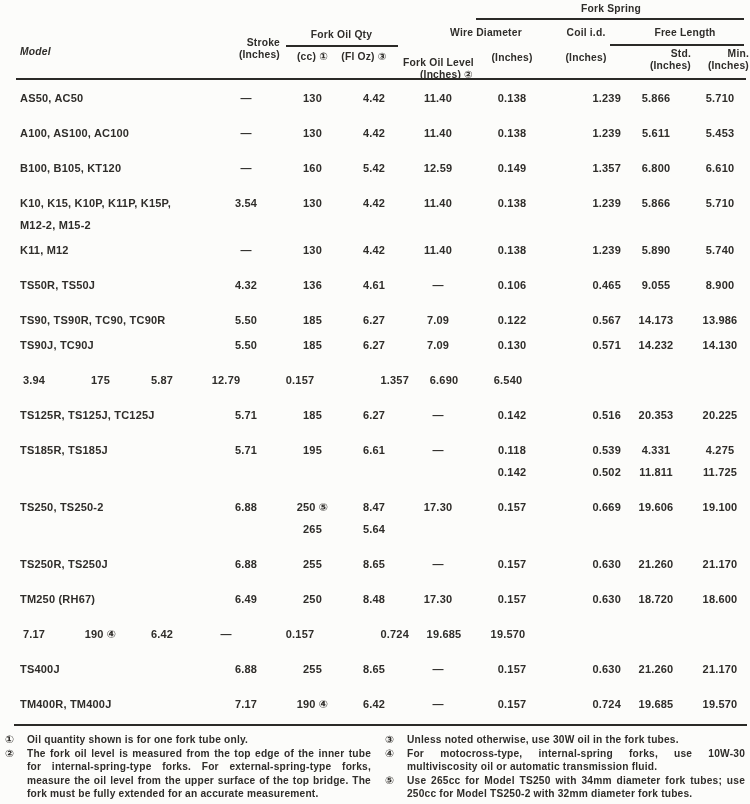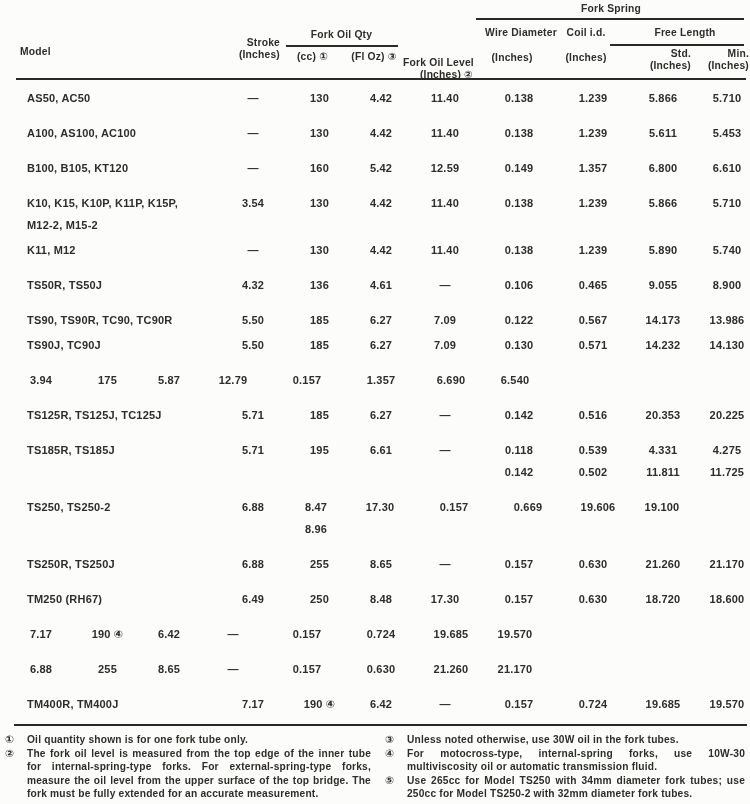--- a/index.html
+++ b/index.html
@@ -13,72 +13,72 @@
     overflow:hidden;
     letter-spacing:.2px;
   }
   
   .thead{position:relative;height:82px;font-size:10.3px;}
   .h-abs{position:absolute;white-space:nowrap;}
   .h-center{text-align:center;}
   .rule{position:absolute;background:#2b2a27;}
   .two-line{line-height:12px;text-align:right;}
   
-  .tbody{position:relative;font-size:11px;padding-left:7px;}
+  .tbody{position:relative;font-size:11px;}
   .row{display:flex;align-items:flex-start;margin-top:13px;}
   .row:first-child{margin-top:5px;}
   .row.tight{margin-top:3px;}
   .cell{flex:0 0 auto;text-align:center;line-height:22px;}
   .cell.model{width:192px;text-align:left;padding-left:20px;}
   .cell.stroke{width:68px;}
   .cell.cc{width:65px;}
   .cell.floz{width:58px;}
   .cell.level{width:70px;}
   .cell.wire{width:78px;}
-  .cell.coil{width:70px;}
+  .cell.coil{width:70px;text-align:right;}
   .cell.std{width:70px;}
   .cell.min{width:58px;}
   
   .bottom-rule{position:relative;margin:9px auto 0 14px;width:733px;height:2px;background:#2b2a27;}
   .footnotes{display:flex;margin-top:7px;font-size:10.2px;line-height:13.6px;}
   .fncol{flex:0 0 auto;}
   .fncol.left{width:366px;padding-left:5px;}
   .fncol.right{width:360px;padding-left:14px;}
   .fn{display:flex;align-items:flex-start;}
   .fn-mark{flex:0 0 22px;font-family:"DejaVu Sans",sans-serif;font-weight:700;font-size:10.5px;}
   .fn-text{flex:1 1 auto;text-align:justify;}
 </style>
 </head>
 <body>
 
 <div class="page">
 
   <div class="thead">
 
-    <div class="h-abs" style="left:20px;top:46px;">Model</div>
+    <div class="h-abs" style="left:20px;top:46px;font-style:italic;">Model</div>
 
     <div class="h-abs two-line" style="left:212px;top:37px;width:68px;">
       <div>Stroke</div>
       <div>(Inches)</div>
     </div>
 
     <div class="h-abs h-center" style="left:280px;top:29px;width:123px;">Fork Oil Qty</div>
     <div class="rule" style="left:286px;top:45px;width:112px;height:1.5px;"></div>
     <div class="h-abs h-center" style="left:280px;top:50px;width:65px;">(cc) ①</div>
-    <div class="h-abs h-center" style="left:345px;top:50px;width:58px;">(Fl Oz) ③</div>
+    <div class="h-abs h-center" style="left:335px;top:50px;width:58px;">(Fl Oz) ③</div>
 
     <div class="h-abs two-line" style="left:403px;top:57px;width:70px;">
       <div>Fork Oil Level</div>
       <div>(Inches) ②</div>
     </div>
 
     <div class="h-abs h-center" style="left:473px;top:3px;width:276px;">Fork Spring</div>
     <div class="rule" style="left:476px;top:18px;width:268px;height:1.5px;"></div>
 
-    <div class="h-abs h-center" style="left:482px;top:27px;width:78px;">Wire Diameter</div>
+    <div class="h-abs h-center" style="left:447px;top:27px;width:78px;">Wire Diameter</div>
     <div class="h-abs h-center" style="left:473px;top:52px;width:78px;">(Inches)</div>
 
     <div class="h-abs h-center" style="left:551px;top:27px;width:70px;">Coil i.d.</div>
     <div class="h-abs h-center" style="left:551px;top:52px;width:70px;">(Inches)</div>
 
     <div class="h-abs h-center" style="left:621px;top:27px;width:128px;">Free Length</div>
     <div class="rule" style="left:610px;top:44px;width:134px;height:1.5px;"></div>
 
     <div class="h-abs two-line" style="left:621px;top:48px;width:70px;">
       <div>Std.</div>
@@ -414,23 +414,27 @@
           <div>11.725</div>
         </div>
       </div>
       <div class="row">
         <div class="cell model">
           <div>TS250, TS250-2</div>
         </div>
         <div class="cell stroke">
           <div>6.88</div>
         </div>
+        <div class="cell cc">
+          <div>250 ⑤</div>
+          <div>265</div>
+        </div>
         <div class="cell floz">
           <div>8.47</div>
-          <div>8.96</div>
+          <div>5.64</div>
         </div>
         <div class="cell level">
           <div>17.30</div>
         </div>
         <div class="cell wire">
           <div>0.157</div>
         </div>
         <div class="cell coil">
           <div>0.669</div>
         </div>
@@ -519,20 +523,23 @@
           <div>0.724</div>
         </div>
         <div class="cell std">
           <div>19.685</div>
         </div>
         <div class="cell min">
           <div>19.570</div>
         </div>
       </div>
       <div class="row">
+        <div class="cell model">
+          <div>TS400J</div>
+        </div>
         <div class="cell stroke">
           <div>6.88</div>
         </div>
         <div class="cell cc">
           <div>255</div>
         </div>
         <div class="cell floz">
           <div>8.65</div>
         </div>
         <div class="cell level">

